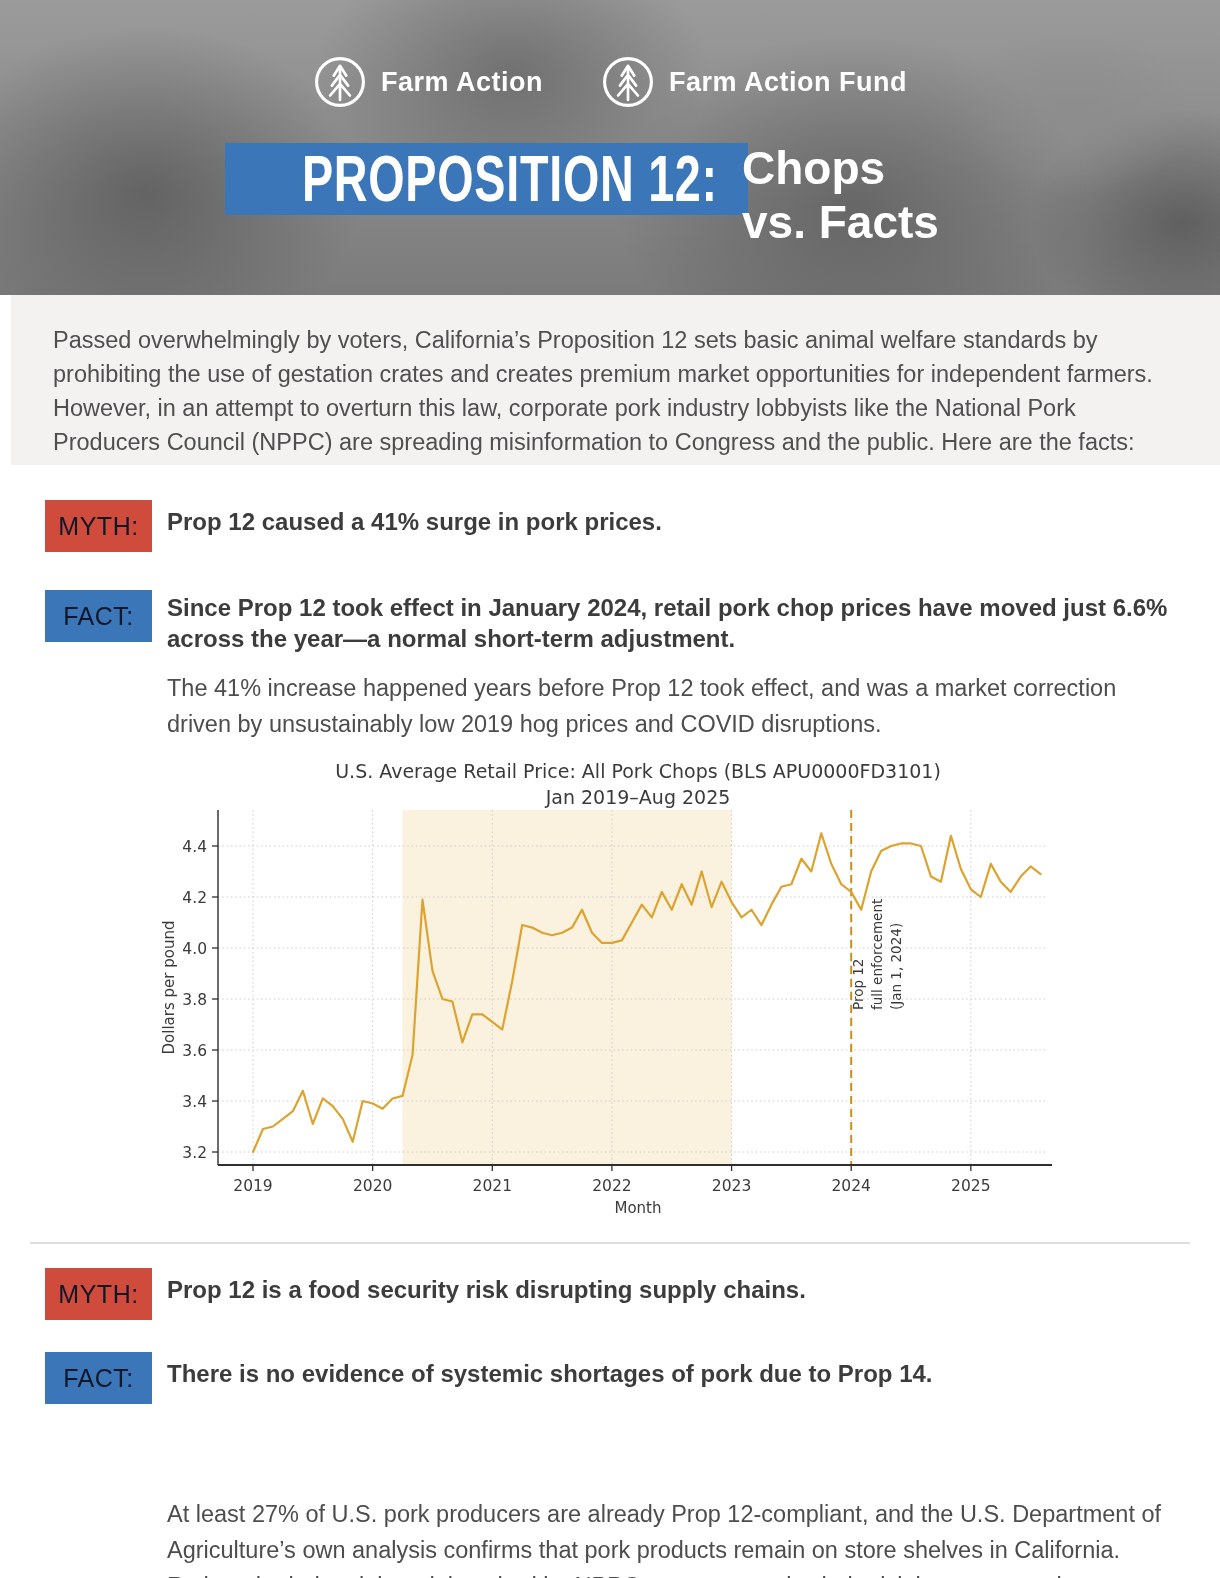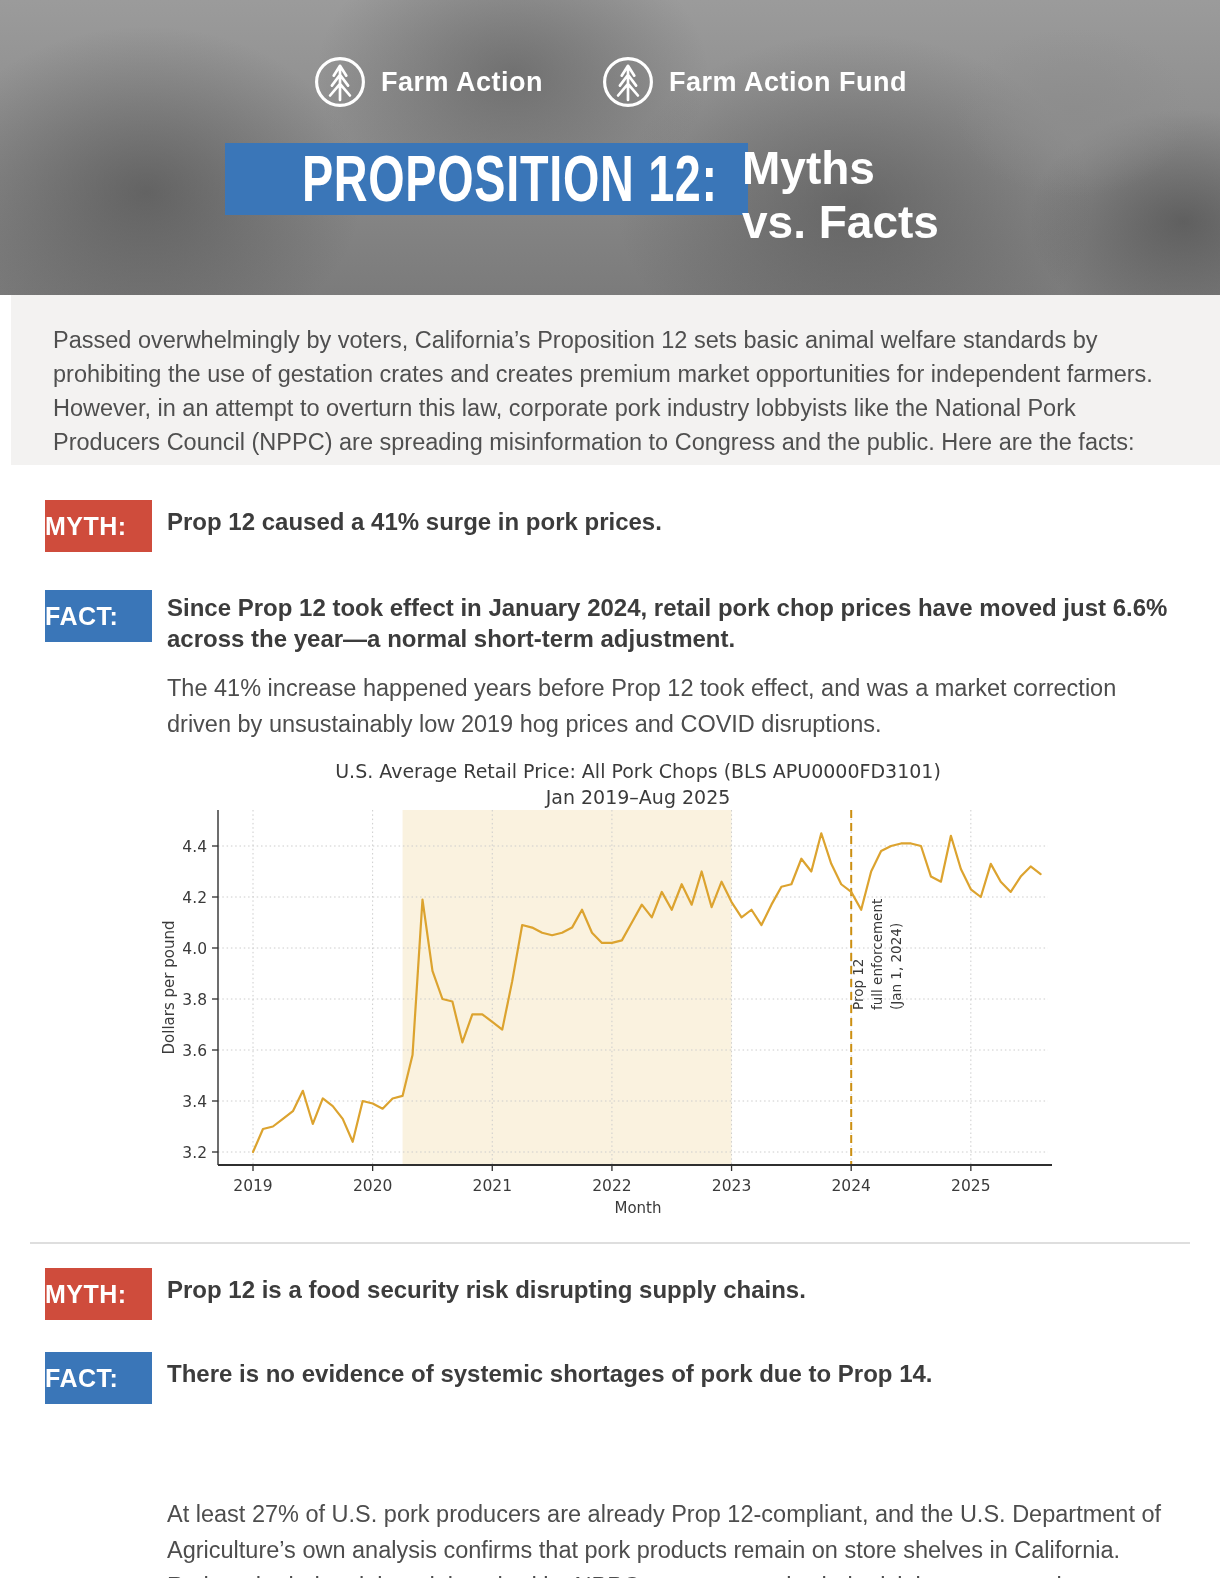--- a/index.html
+++ b/index.html
@@ -26,22 +26,22 @@
                transform:scaleX(.73);}
   .mvf{position:absolute;left:742px;top:141px;color:#ffffff;font-weight:bold;font-size:46px;
        line-height:54px;}
 
   
   .intro-band{position:absolute;left:11px;top:295px;width:1220px;height:170px;background:#f3f2f1;}
   .intro-text{position:absolute;left:42px;top:28px;width:1128px;font-size:23.5px;line-height:34px;
               color:#4f4f4f;margin:0;}
 
   
-  .badge{position:absolute;width:107px;height:52px;display:flex;align-items:center;
-         color:#ffffff;font-weight:bold;font-size:25px;letter-spacing:.5px;}
+  .badge{position:absolute;width:107px;height:52px;display:flex;align-items:center;justify-content:center;
+         color:#0f172a;font-weight:normal;font-size:25px;letter-spacing:.5px;}
   .badge.myth{background:var(--red);}
   .badge.fact{background:var(--blue);}
   .headline{position:absolute;left:167px;width:1010px;font-weight:bold;font-size:24px;line-height:31px;
             color:#3c3c3c;margin:0;}
   .bodytext{position:absolute;left:167px;width:1005px;font-size:23.5px;line-height:36px;color:#4d4d4d;margin:0;}
 
   .divider{position:absolute;left:30px;top:1242px;width:1160px;height:0;border-top:2px solid #dedede;}
 
   
   #chart-svg{position:absolute;left:160px;top:748px;font-family:"DejaVu Sans",sans-serif;}
@@ -69,21 +69,21 @@
             <path d="M0,20 L0,-16 M0,-18 L-7,-7 M0,-18 L7,-7 M0,-8 L-9,4 M0,-8 L9,4 M0,2 L-11,15 M0,2 L11,15" fill="none" stroke="#ffffff" stroke-width="3" stroke-linecap="round"></path>
           </svg>
         </span>
         <span class="logo-text">Farm Action Fund</span>
       </div>
     </div>
     <div class="banner">
       <span class="banner-text">PROPOSITION 12:</span>
     </div>
     <div class="mvf">
-      <div>Myths</div>
+      <div>Chops</div>
       <div>vs. Facts</div>
     </div>
   </header>
 
   <section class="intro-band">
     <p class="intro-text">Passed overwhelmingly by voters, California’s Proposition 12 sets basic animal welfare standards by prohibiting the use of gestation crates and creates premium market opportunities for independent farmers. However, in an attempt to overturn this law, corporate pork industry lobbyists like the National Pork Producers Council (NPPC) are spreading misinformation to Congress and the public. Here are the facts:</p>
   </section>
 
   <div class="badge myth" style="left:45px;top:500px;">
     <span>MYTH:</span>

